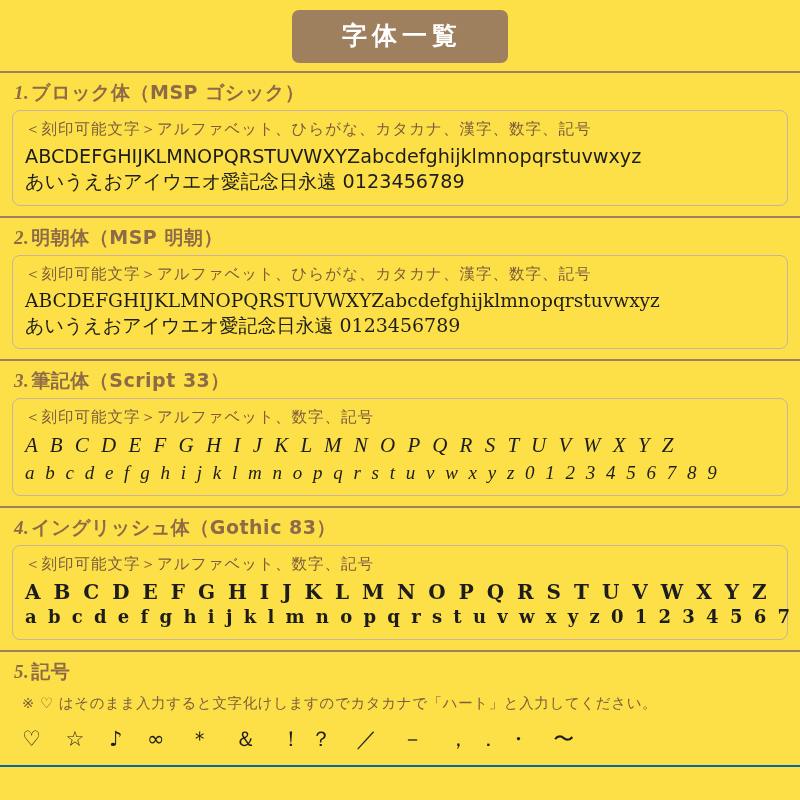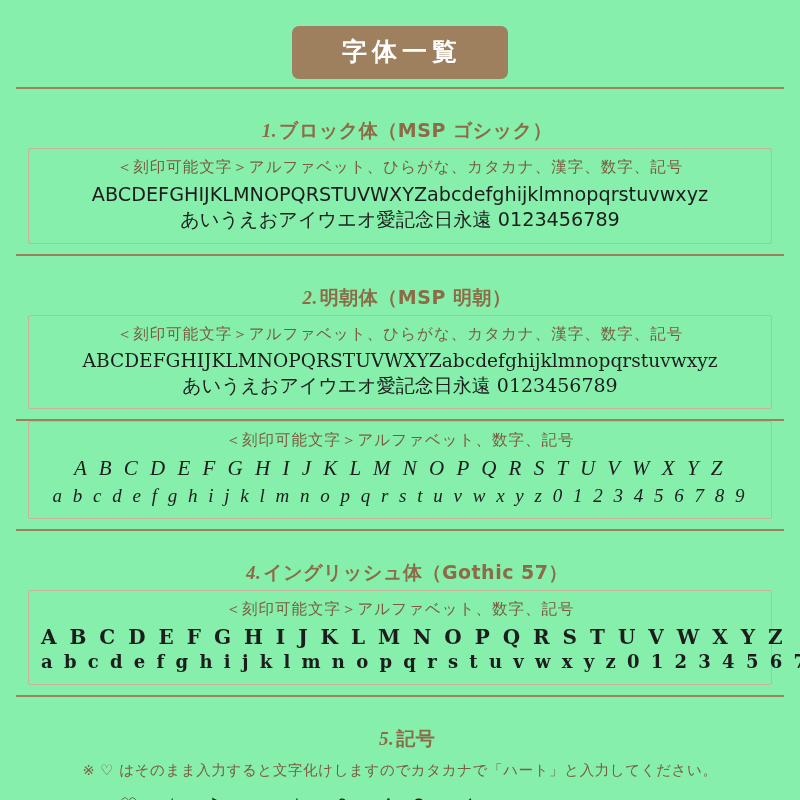--- a/index.html
+++ b/index.html
@@ -8,23 +8,22 @@
     padding: 0;
     width: 800px;
     height: 800px;
     background: #ffffff;
     font-family: "Liberation Sans", sans-serif;
   }
   .page {
     width: 800px;
     height: 800px;
     position: relative;
-    background: #86efac;
-    padding: 16px;
-    text-align: center;
+    background: #fde047;
+    padding: 0;
   }
   
   .banner-wrap {
     width: 100%;
     display: flex;
     justify-content: center;
     padding-top: 10px;
     padding-bottom: 8px;
   }
   .banner {
@@ -46,33 +45,32 @@
     border-bottom: 2px solid #0369a1;
   }
   .sec-title {
     color: #8d6b47;
     font-size: 19px;
     font-weight: bold;
     padding: 7px 0 4px 14px;
     letter-spacing: 0.5px;
     font-family: "DejaVu Sans", "Liberation Sans", sans-serif;
     white-space: nowrap;
-    margin-top: 22px;
   }
   .sec-title .num {
     font-style: italic;
     font-family: "Liberation Serif", serif;
     font-weight: bold;
     padding-right: 2px;
   }
   .sec-body {
     border: 1px solid #c9b39a;
     margin: 0 12px 10px 12px;
     padding: 8px 12px 10px 12px;
-    border-radius: 2px;
+    border-radius: 8px;
   }
   .avail {
     color: #7a5c3e;
     font-size: 15.5px;
     letter-spacing: 1px;
     margin-bottom: 4px;
     font-family: "DejaVu Sans", "Liberation Sans", sans-serif;
     white-space: nowrap;
   }
   .glyph-line {
@@ -164,30 +162,33 @@
       <span class="num">2.</span><span>明朝体（MSP 明朝）</span>
     </div>
     <div class="sec-body">
       <div class="avail">＜刻印可能文字＞アルファベット、ひらがな、カタカナ、漢字、数字、記号</div>
       <div class="glyph-line mincho-upper">ABCDEFGHIJKLMNOPQRSTUVWXYZabcdefghijklmnopqrstuvwxyz</div>
       <div class="glyph-line mincho-lower">あいうえおアイウエオ愛記念日永遠 0123456789</div>
     </div>
   </div>
 
   <div class="section">
+    <div class="sec-title">
+      <span class="num">3.</span><span>筆記体（Script 33）</span>
+    </div>
     <div class="sec-body">
       <div class="avail">＜刻印可能文字＞アルファベット、数字、記号</div>
       <div class="glyph-line script-line">A B C D E F G H I J K L M N O P Q R S T U V W X Y Z</div>
       <div class="glyph-line script-line lower">a b c d e f g h i j k l m n o p q r s t u v w x y z   0 1 2 3 4 5 6 7 8 9</div>
     </div>
   </div>
 
   <div class="section">
     <div class="sec-title">
-      <span class="num">4.</span><span>イングリッシュ体（Gothic 57）</span>
+      <span class="num">4.</span><span>イングリッシュ体（Gothic 83）</span>
     </div>
     <div class="sec-body">
       <div class="avail">＜刻印可能文字＞アルファベット、数字、記号</div>
       <div class="glyph-line gothic-line">A B C D E F G H I J K L M N O P Q R S T U V W X Y Z</div>
       <div class="glyph-line gothic-line lower">a b c d e f g h i j k l m n o p q r s t u v w x y z   0 1 2 3 4 5 6 7 8 9</div>
     </div>
   </div>
 
   <div class="section last">
     <div class="sec-title">

